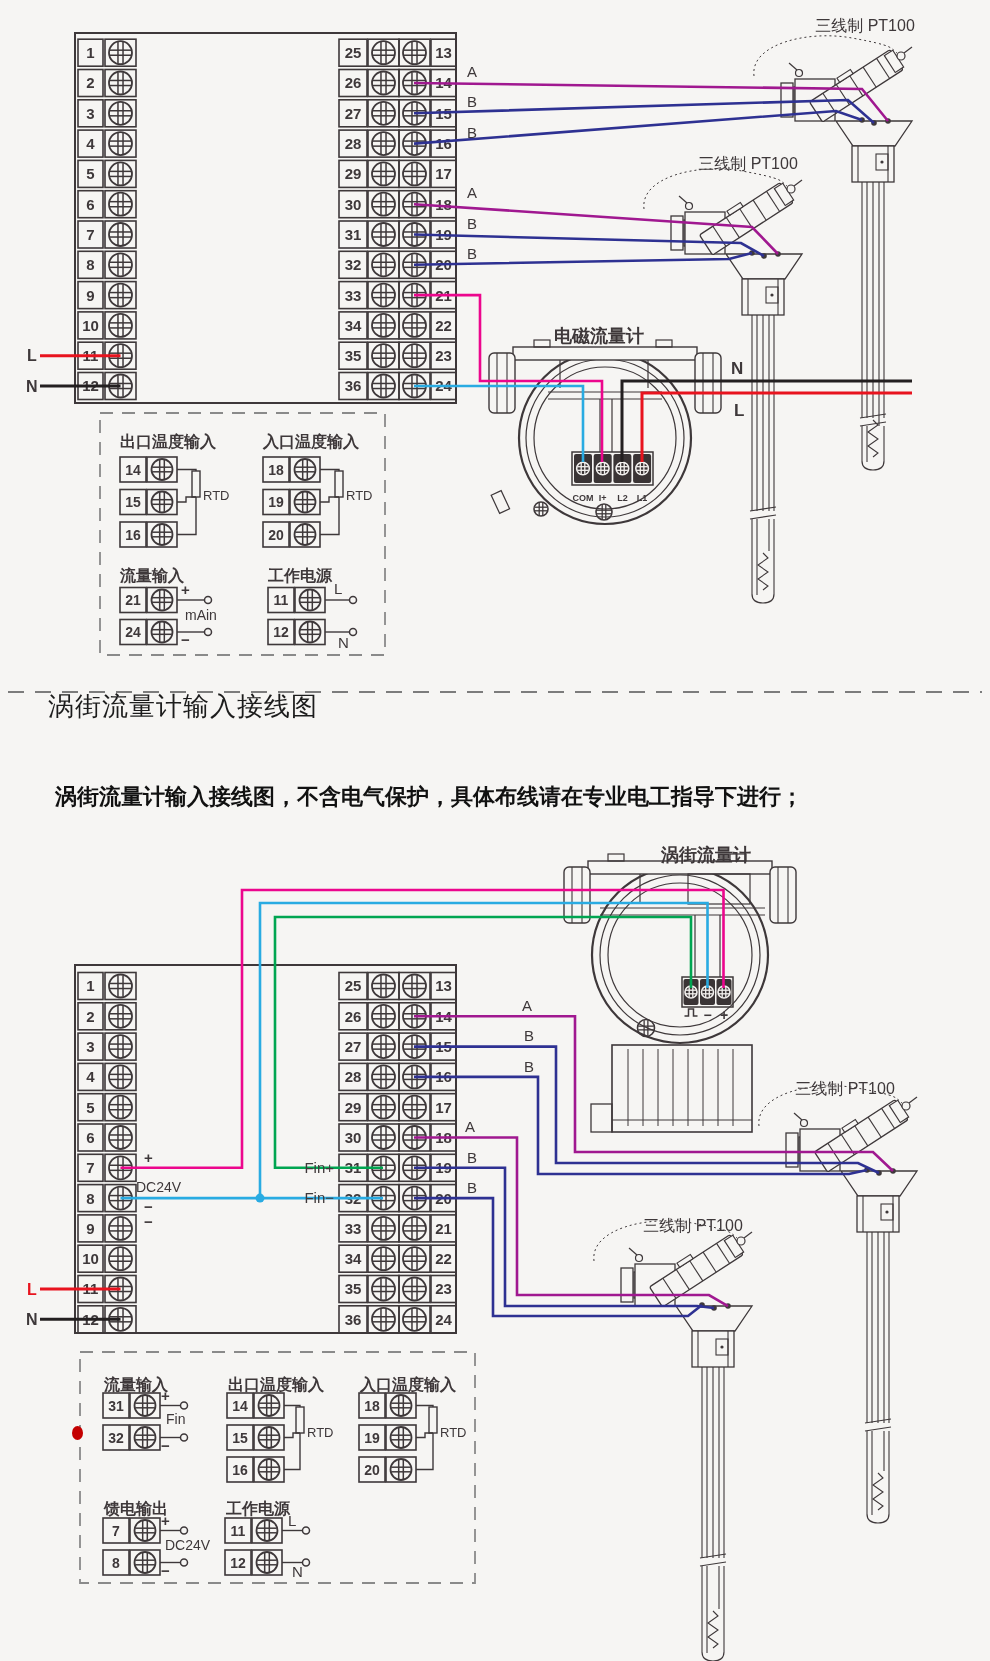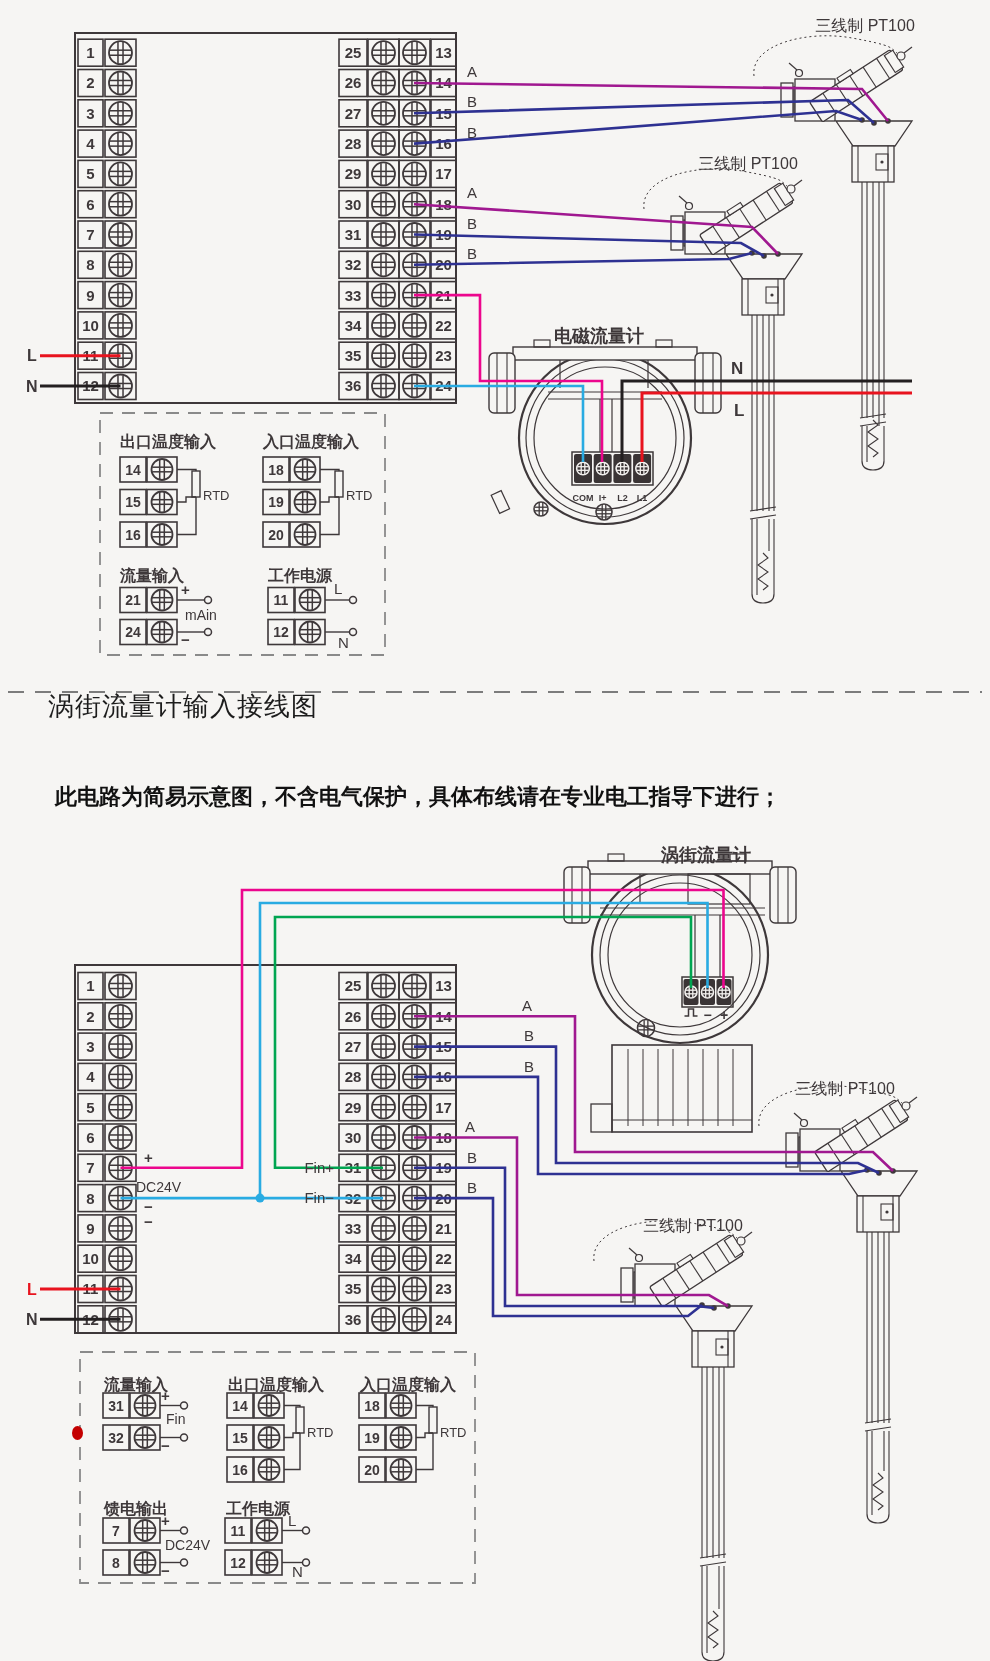--- a/index.html
+++ b/index.html
@@ -1357,14 +1357,14 @@
         <text x="226" y="1514" font-size="16" font-family="&quot;Liberation Sans&quot;,&quot;DejaVu Sans&quot;,sans-serif" font-weight="700" fill="#3e383a" text-anchor="start">工作电源</text>
         <text x="161" y="1526" font-size="15" font-family="&quot;Liberation Sans&quot;,&quot;DejaVu Sans&quot;,sans-serif" font-weight="700" fill="#3e383a" text-anchor="start">+</text>
         <text x="165" y="1550" font-size="14" font-family="&quot;Liberation Sans&quot;,&quot;DejaVu Sans&quot;,sans-serif" font-weight="400" fill="#3e383a" text-anchor="start">DC24V</text>
         <text x="161" y="1576" font-size="15" font-family="&quot;Liberation Sans&quot;,&quot;DejaVu Sans&quot;,sans-serif" font-weight="700" fill="#3e383a" text-anchor="start">−</text>
         <text x="288" y="1526" font-size="15" font-family="&quot;Liberation Sans&quot;,&quot;DejaVu Sans&quot;,sans-serif" font-weight="400" fill="#3e383a" text-anchor="start">L</text>
         <text x="292" y="1577" font-size="15" font-family="&quot;Liberation Sans&quot;,&quot;DejaVu Sans&quot;,sans-serif" font-weight="400" fill="#3e383a" text-anchor="start">N</text>
       </g>
       <line x1="8" y1="692" x2="982" y2="692" stroke="#7c7c7c" stroke-width="2" stroke-dasharray="16,11"></line>
     </svg>
   <div class="hdr"><span class="bullet" style="background: rgb(196, 0, 0);"></span><span>涡街流量计输入接线图</span></div>
-  <div class="note">此电路为简易示意图，不含电气保护，具体布线请在专业电工指导下进行；</div>
+  <div class="note">涡街流量计输入接线图，不含电气保护，具体布线请在专业电工指导下进行；</div>
 </div>
 
 </body></html>

